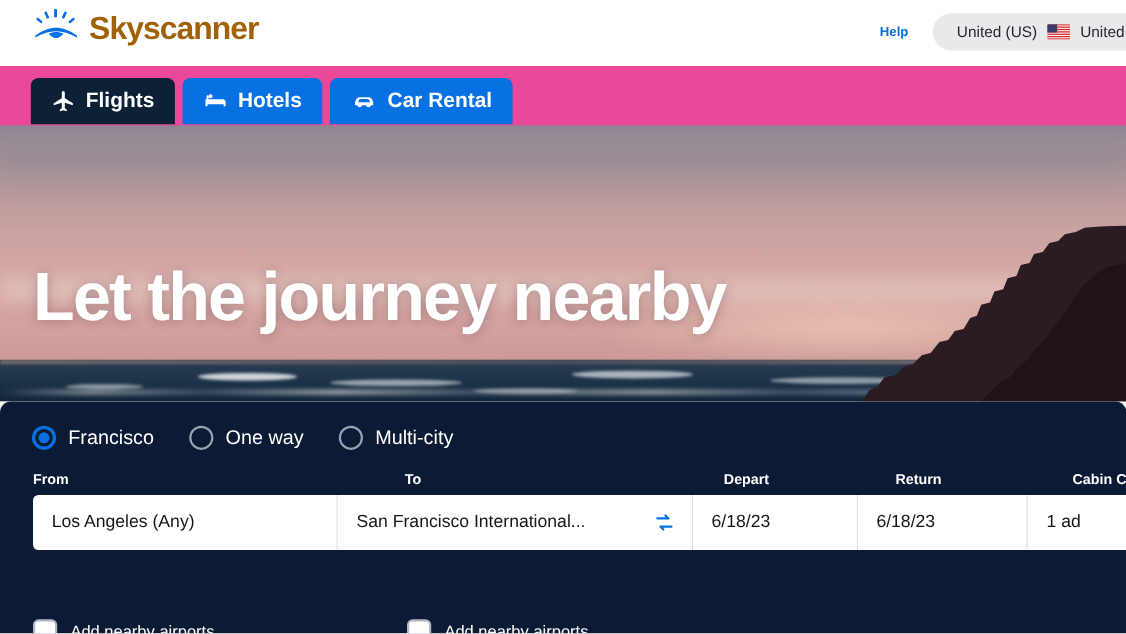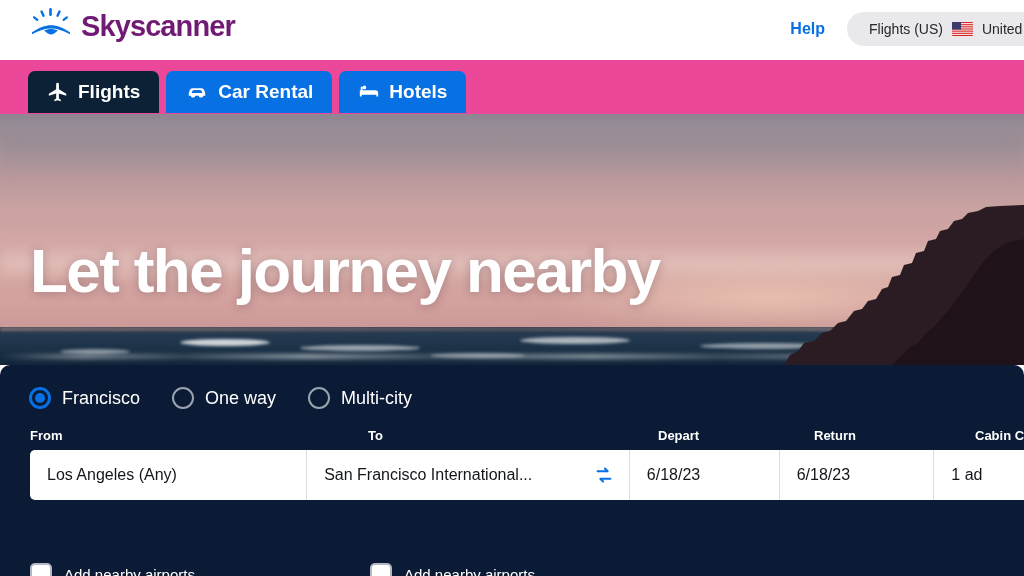--- a/index.html
+++ b/index.html
@@ -15,29 +15,29 @@
   .header {
     position: absolute; top: 0; left: 0; width: 1024px; height: 60px;
     background: #ffffff; z-index: 30;
   }
   .brand {
     position: absolute; left: 30px; top: 8px;
     display: flex; align-items: center; gap: 9px;
   }
   .brand-logo { width: 42px; height: 36px; display: block; }
   .brand-name {
-    font-size: 29px; font-weight: bold; color: #701a75;
+    font-size: 29px; font-weight: bold; color: #a16207;
     letter-spacing: -0.9px; line-height: 1;
   }
   .header-right {
     position: absolute; right: -64px; top: 12px;
     display: flex; align-items: center; gap: 14px;
   }
   .help-link {
-    font-size: 16px; color: #0770e3; font-weight: bold;
+    font-size: 12px; color: #0770e3; font-weight: bold;
     padding: 4px 8px; cursor: pointer; white-space: nowrap;
   }
   .lang-pill {
     display: flex; align-items: center; gap: 9px;
     background: #e9e9eb; border-radius: 20px;
     padding: 9px 22px; cursor: pointer; white-space: nowrap;
   }
   .lang-text { font-size: 14px; color: #26262b; }
   .flag-icon { width: 21px; height: 14px; display: block; border-radius: 1px; flex: none; }
   .country-text { font-size: 14px; color: #26262b; }
@@ -197,21 +197,21 @@
             <path d="M14.2 22.6 C 17 25.3 19 26.6 21 26.6 C 23 26.6 25 25.3 27.8 22.6 C 25.4 21.6 23.2 21.1 21 21.1 C 18.8 21.1 16.6 21.6 14.2 22.6 Z"></path>
           </g>
         </svg>
       </span>
       <span class="brand-name">Skyscanner</span>
     </div>
 
     <div class="header-right">
       <span class="help-link">Help</span>
       <div class="lang-pill">
-        <span class="lang-text">Flights (US)</span>
+        <span class="lang-text">United (US)</span>
         <span>
           <svg class="flag-icon" viewBox="0 0 21 14">
             <rect width="21" height="14" fill="#f0f0f0"></rect>
             <g fill="#d22">
               <rect y="0" width="21" height="1.08"></rect>
                 <rect y="2.15" width="21" height="1.08"></rect>
               <rect y="4.3" width="21" height="1.08"></rect>
                 <rect y="6.46" width="21" height="1.08"></rect>
               <rect y="8.61" width="21" height="1.08"></rect>
                 <rect y="10.77" width="21" height="1.08"></rect>
@@ -230,35 +230,35 @@
       <div class="tab active">
         <span>
           <svg width="22" height="22" viewBox="0 0 24 24" fill="#ffffff">
             <path d="M21 16v-2l-8-5V3.5a1.5 1.5 0 0 0-3 0V9l-8 5v2l8-2.5V19l-2 1.5V22l3.5-1 3.5 1v-1.5L13 19v-5.5L21 16z"></path>
           </svg>
         </span>
         <span>Flights</span>
       </div>
       <div class="tab">
         <span>
+          <svg width="22" height="22" viewBox="0 0 24 24" fill="#ffffff">
+            <path d="M3 10V7a1 1 0 0 1 2 0v3h14a3 3 0 0 1 3 3v4h-2v-2H4v2H2v-7h1zm4-1a2 2 0 1 1 0-4 2 2 0 0 1 0 4z"></path>
+          </svg>
+        </span>
+        <span>Hotels</span>
+      </div>
+      <div class="tab">
+        <span>
           <svg width="24" height="22" viewBox="0 0 26 24" fill="#ffffff">
             <path d="M4 14c0-1 .6-3.2 1.3-4.3C6 8.5 7.4 8 9.5 8h7c2.1 0 3.5.5 4.2 1.7C21.4 10.8 22 13 22 14v2h-2.1a2.6 2.6 0 0 1-5.1 0h-3.6a2.6 2.6 0 0 1-5.1 0H4v-2zm3.2-1h11.6c-.3-1-.7-2.1-1.1-2.6-.4-.5-1.1-.7-2.2-.7h-5c-1.1 0-1.8.2-2.2.7-.4.5-.8 1.6-1.1 2.6z"></path>
             <circle cx="8.6" cy="16.1" r="1.5"></circle>
               <circle cx="17.4" cy="16.1" r="1.5"></circle>
           </svg>
         </span>
         <span>Car Rental</span>
-      </div>
-      <div class="tab">
-        <span>
-          <svg width="22" height="22" viewBox="0 0 24 24" fill="#ffffff">
-            <path d="M3 10V7a1 1 0 0 1 2 0v3h14a3 3 0 0 1 3 3v4h-2v-2H4v2H2v-7h1zm4-1a2 2 0 1 1 0-4 2 2 0 0 1 0 4z"></path>
-          </svg>
-        </span>
-        <span>Hotels</span>
       </div>
     </div>
   </div>
 
   <div class="hero">
     <div class="hero-sky"></div>
     <div class="hero-cloudband"></div>
     <div class="hero-cloudband2"></div>
     <div class="hero-glow"></div>
 

